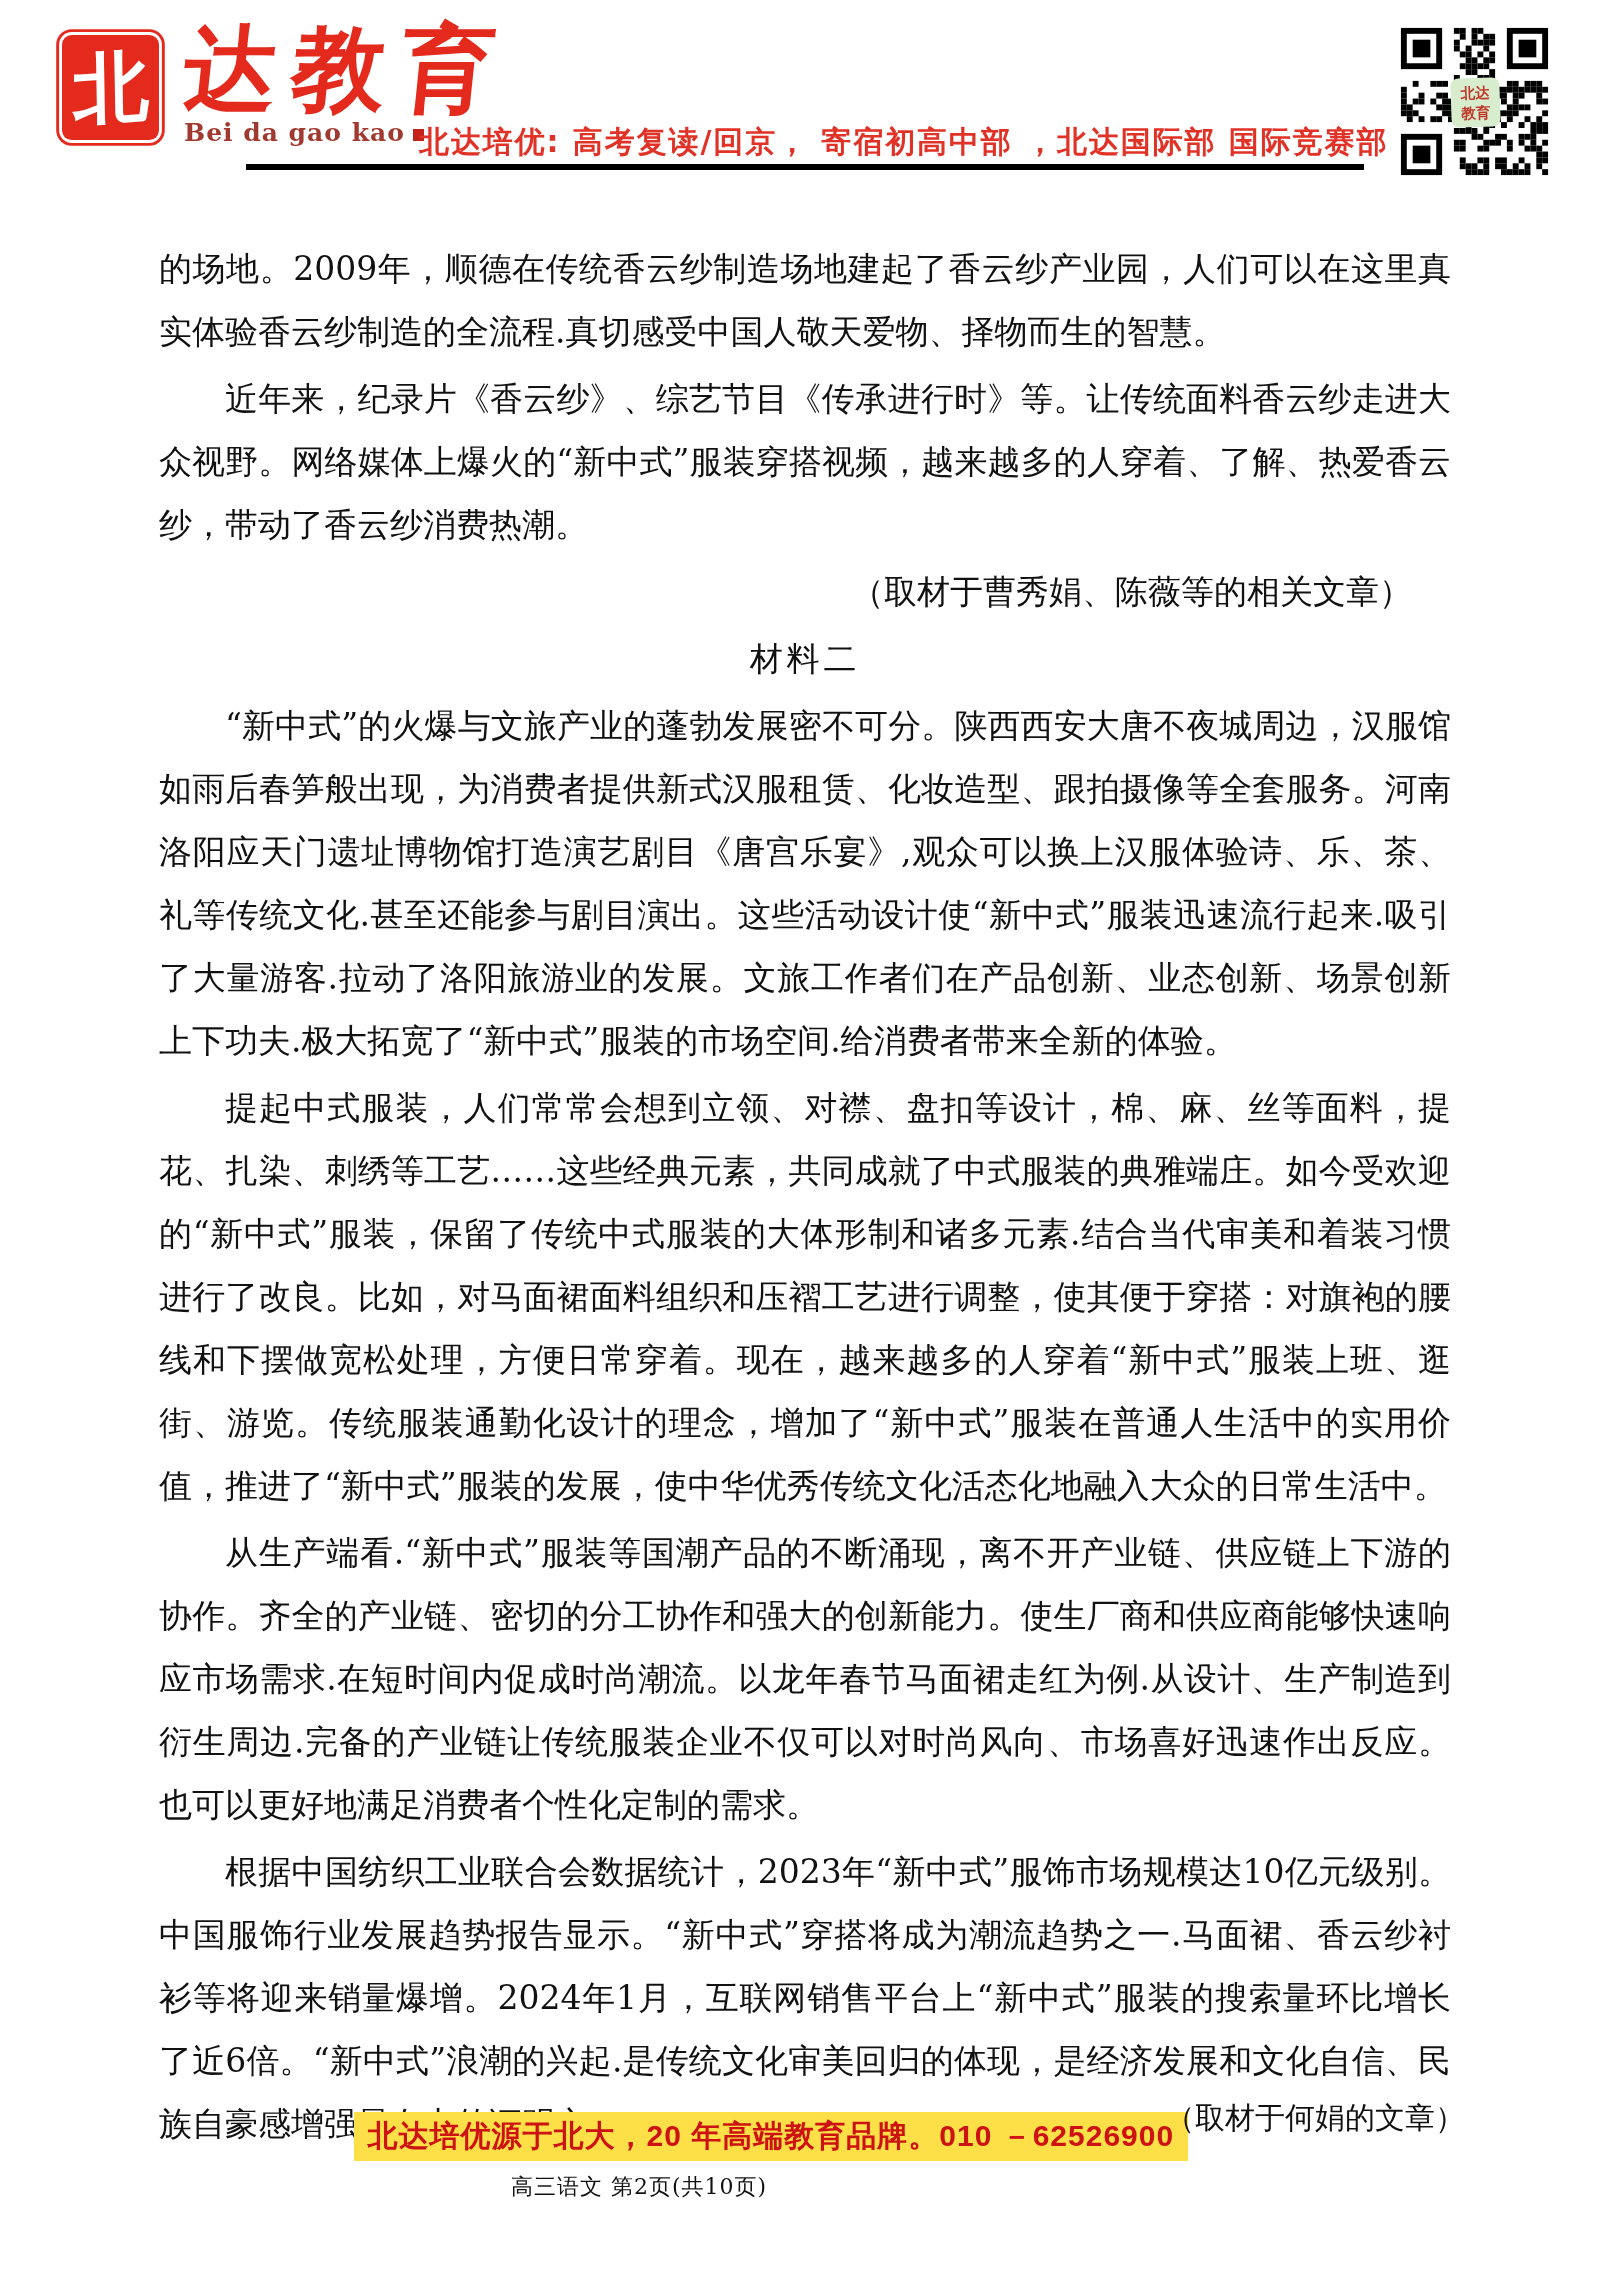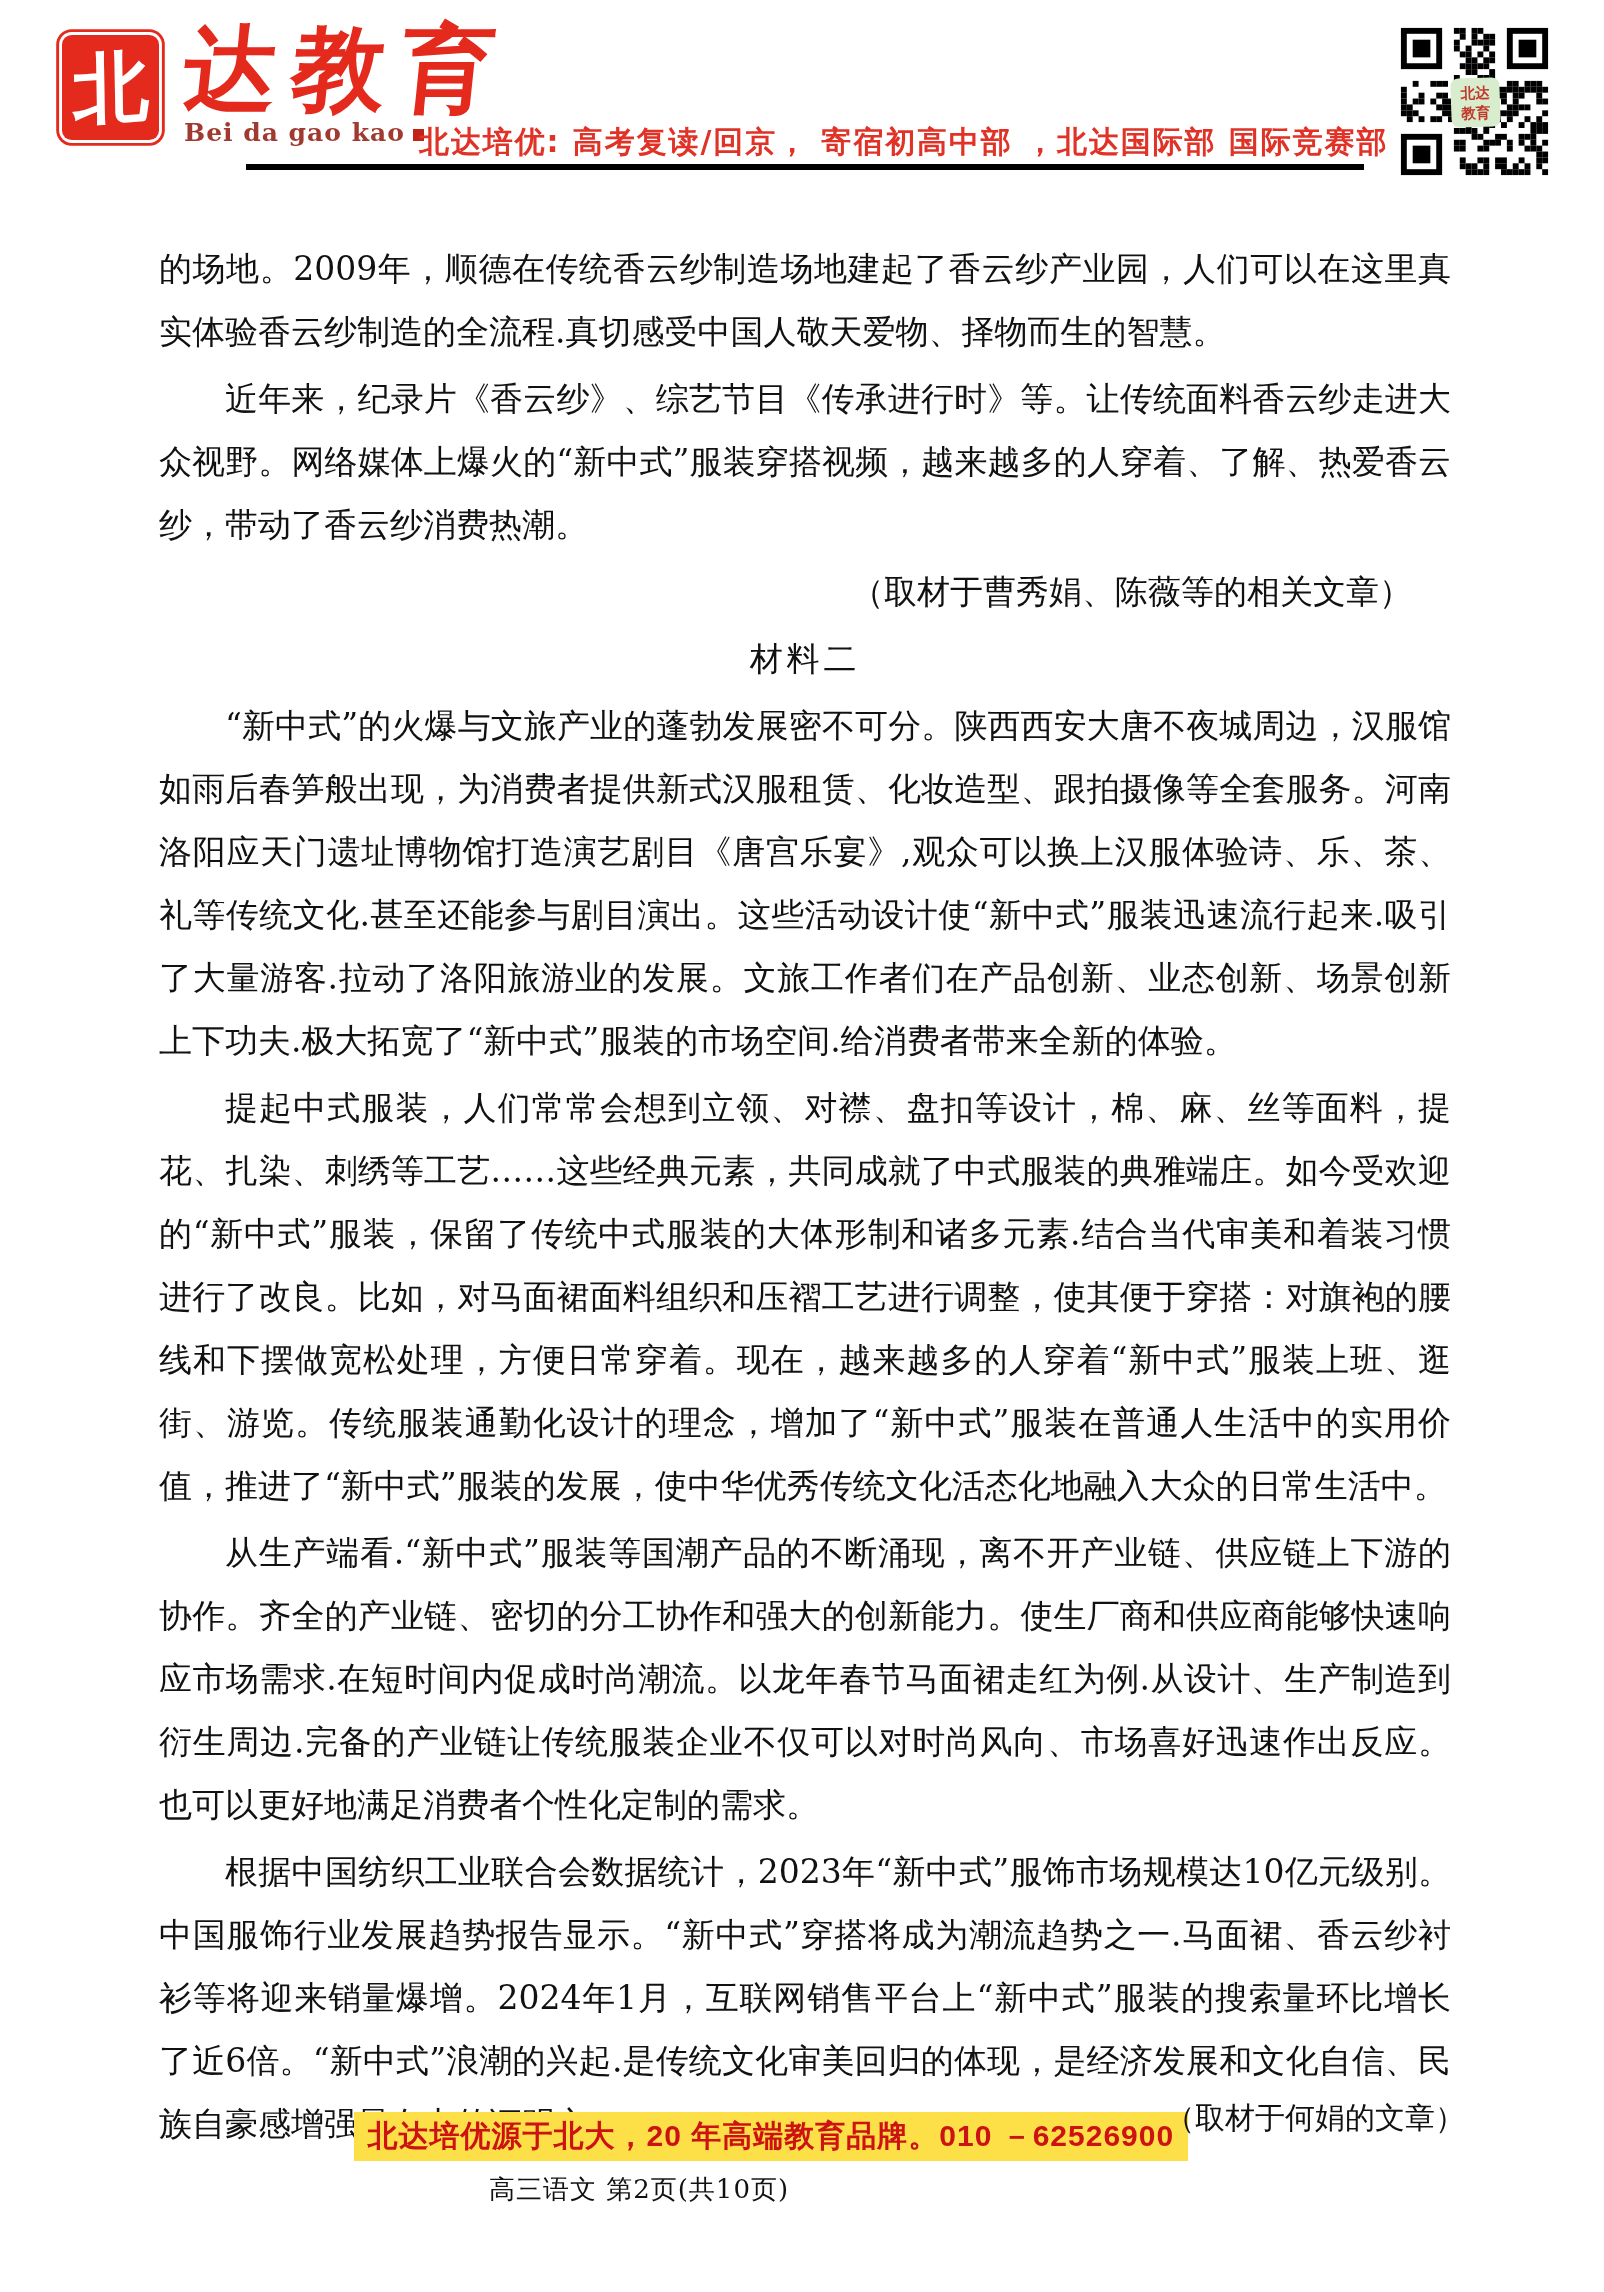--- a/index.html
+++ b/index.html
@@ -96,21 +96,21 @@
     letter-spacing:1px;white-space:nowrap;
   }
   .src2{
     position:absolute;left:1077px;top:2098px;width:388px;
     color:#111;font-size:30px;text-align:right;
     font-family:"DejaVu Serif", serif;
     white-space:nowrap;
   }
   .pageinfo{
     position:absolute;left:0;top:2172px;width:1278px;
-    text-align:center;color:#111;font-size:26px;
+    text-align:center;color:#111;font-size:22px;
     font-family:"DejaVu Serif", serif;
     letter-spacing:1px;
   }
 </style>
 </head>
 <body>
 
 <div class="page">
 
   <div class="logo-seal">

